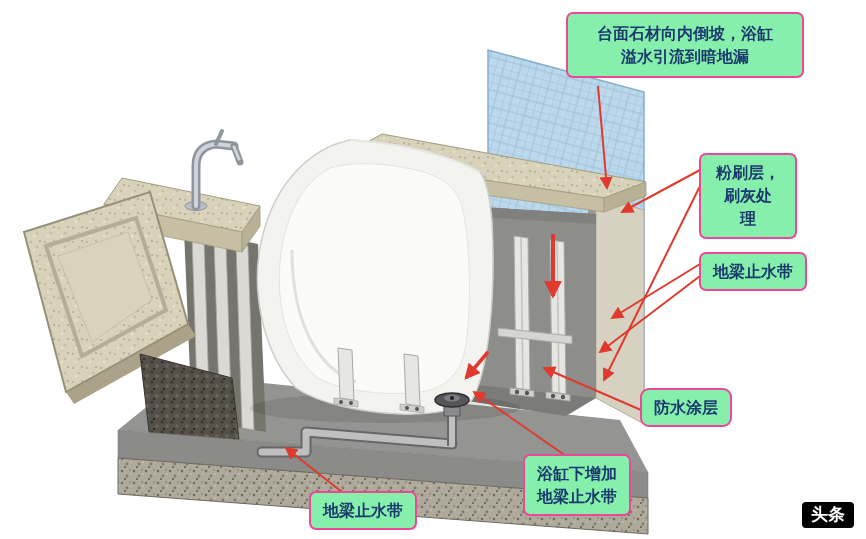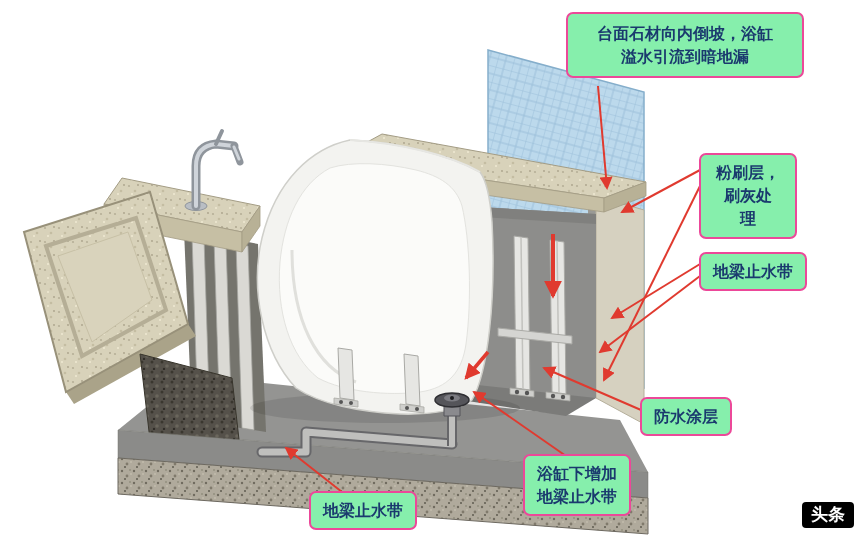--- a/index.html
+++ b/index.html
@@ -17,21 +17,21 @@
     line-height:1.45;
     padding:6px 12px;
     white-space:pre-line;
     box-sizing:border-box;
     z-index:3;
     text-align:center;
   }
   #c-overflow{left:566px;top:12px;width:238px;padding:8px 12px;}
   #c-plaster{left:699px;top:145px;width:98px;margin-top:8px;}
   #c-waterstop-right{left:699px;top:252px;}
-  #c-waterproof{left:640px;top:397px;}
+  #c-waterproof{left:640px;top:388px;border-radius:9px;}
   #c-hidden-drain{left:523px;top:454px;}
   #c-waterstop-left{left:309px;top:491px;}
   #watermark{
     position:absolute;right:12px;top:502px;display:flex;align-items:center;gap:8px;z-index:4;
   }
   #watermark .badge{
     background:#000;color:#fff;font-size:17px;font-weight:700;
     padding:3px 9px;border-radius:4px;line-height:1.2;
   }
   #watermark .handle{font-size:20px;font-weight:700;color:#3c3c3c;letter-spacing:0.5px;}

